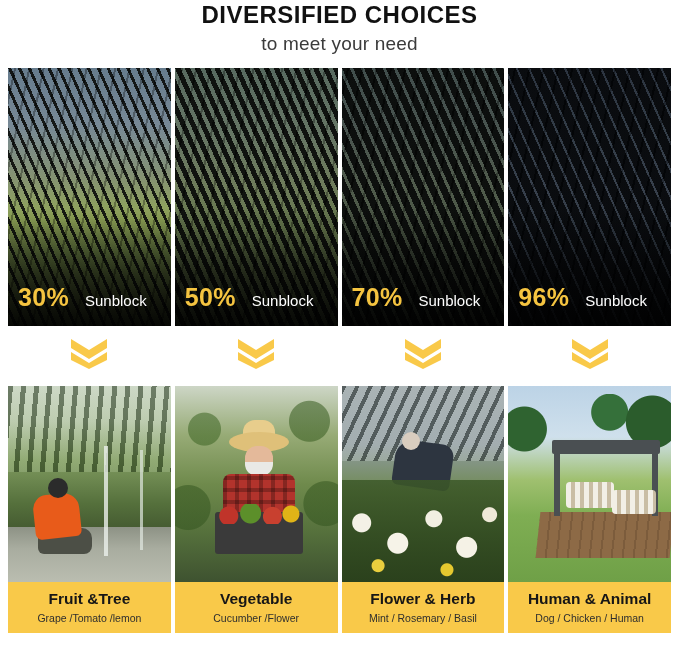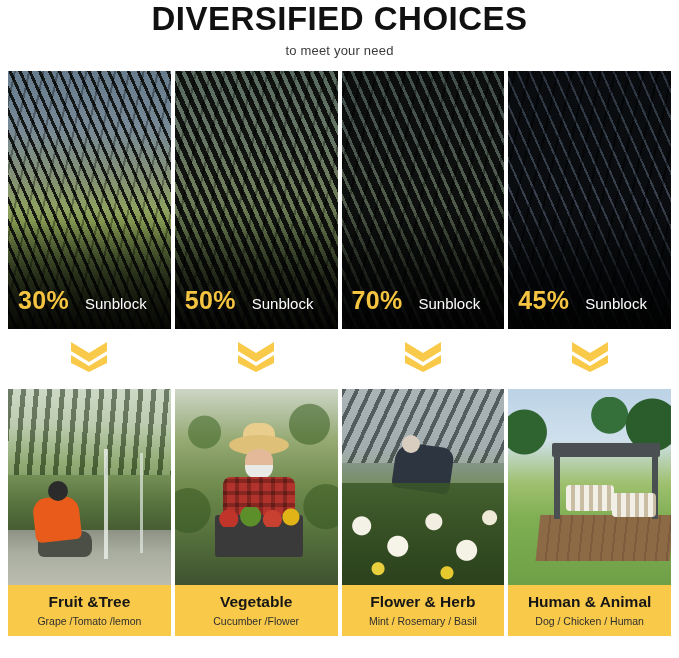--- a/index.html
+++ b/index.html
@@ -21,31 +21,31 @@
     background: #ffffff;
     box-sizing: border-box;
   }
 
   
   .header {
     padding-top: 2px;
     text-align: center;
   }
   .title {
-    font-size: 33px;
+    font-size: 24px;
     font-weight: bold;
     letter-spacing: 0.5px;
     color: #111111;
     line-height: 1.05;
     margin: 0;
     padding: 0 10px;
     text-align: center;
   }
   .subtitle {
-    font-size: 13px;
+    font-size: 19px;
     color: #3b3b3b;
     margin-top: 6px;
     letter-spacing: 0.2px;
   }
 
   
   .top-row {
     display: flex;
     gap: 4px;
     padding: 0 8px;
@@ -397,21 +397,21 @@
     </div>
 
     <div class="shade-card">
       <div class="shade-photo">
         <div class="sky d90"></div>
         <div class="weave w90"></div>
         <div class="weave2"></div>
         <div class="shade-shadow"></div>
       </div>
       <div class="shade-label">
-        <span class="pct">45%</span>
+        <span class="pct">96%</span>
         <span class="sunblock">Sunblock</span>
       </div>
     </div>
 
   </div>
 
   <div class="arrow-row">
     <div class="arrow-cell">
       <svg class="chev" width="40" height="30" viewBox="0 0 40 30">
         <polygon points="2,0 20,11 38,0 38,9 20,20 2,9" fill="#f9c949"></polygon>

